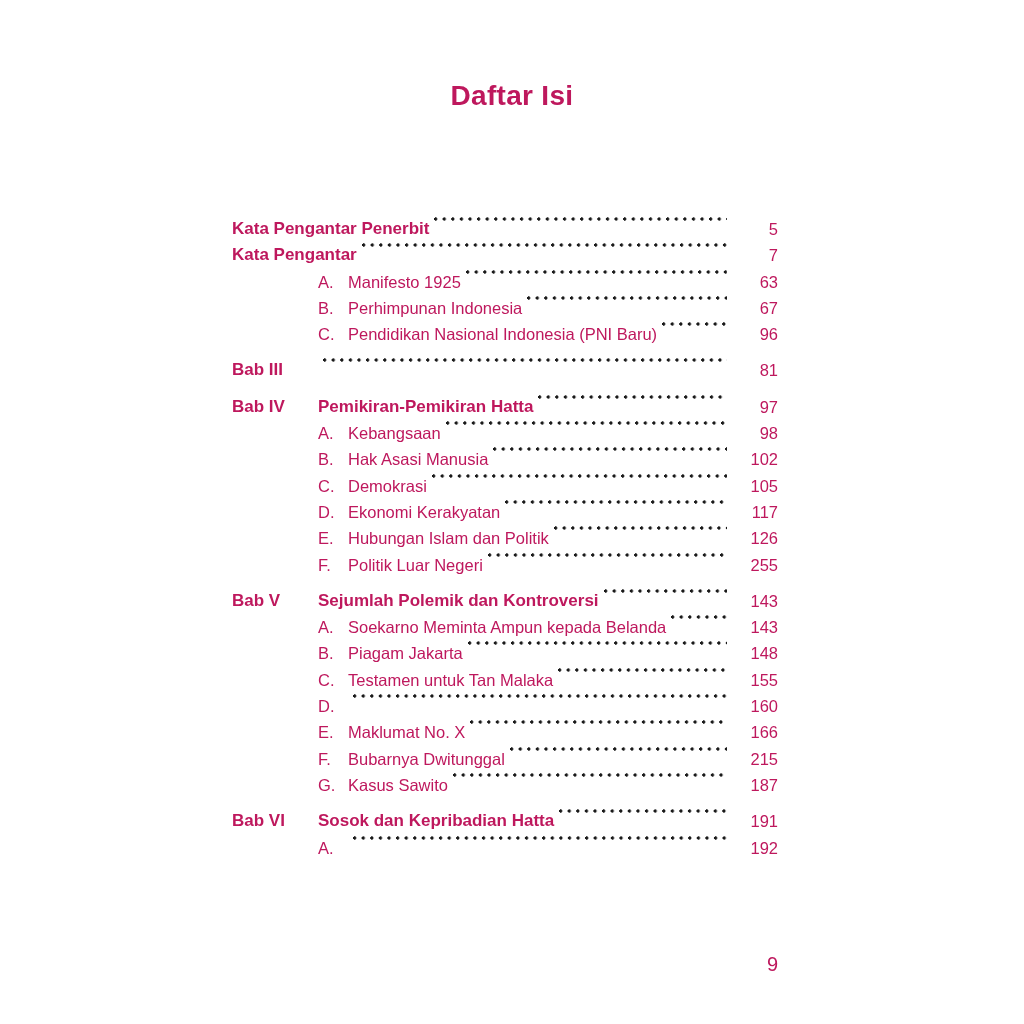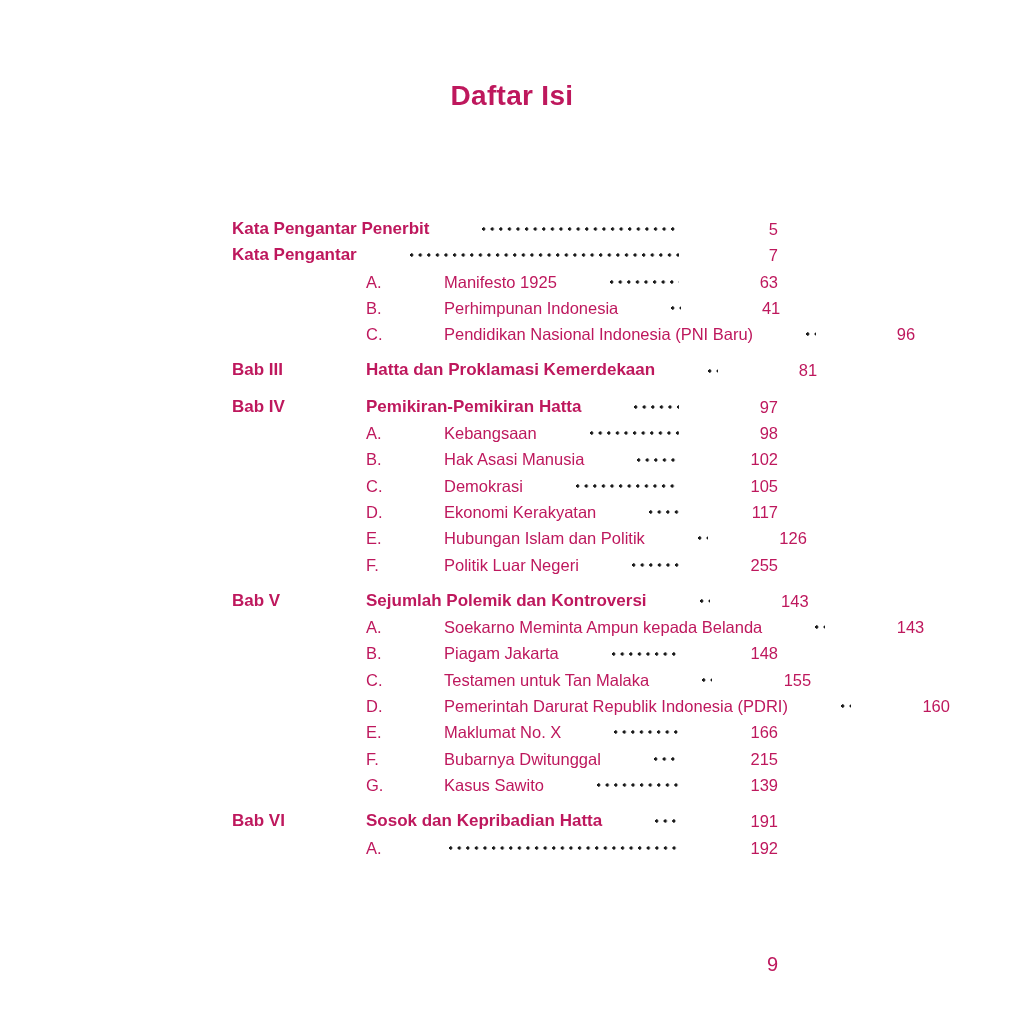--- a/index.html
+++ b/index.html
@@ -20,25 +20,24 @@
     font-weight:600;
     letter-spacing:0.3px;
   }
   .toc {
     position:absolute;
     left:232px; top:216px;
     width:546px;
   }
   .row {
     display:flex;
-    align-items:center;
+    align-items:flex-start;
     line-height:26.3px;
     font-size:17px;
     white-space:nowrap;
-    gap:48px;
   }
   .row.chapter { margin-top:10px; }
   .row.fm .fm-label { font-weight:700; }
   .chnum { flex:0 0 86px; font-weight:700; }
   .chtitle { font-weight:700; }
   .chtitle .suffix { font-size:21px; }
   .indent { flex:0 0 86px; }
   .letter { flex:0 0 30px; font-size:16.5px; }
   .sectitle { font-size:16.5px; }
   .leader {
@@ -85,32 +84,31 @@
         <span class="letter">A.</span>
         <span class="sectitle">Manifesto 1925</span>
         <span class="leader"></span>
         <span class="pagenum">63</span>
       </div>
       <div class="row sec">
         <span class="indent"></span>
         <span class="letter">B.</span>
         <span class="sectitle">Perhimpunan Indonesia</span>
         <span class="leader"></span>
-        <span class="pagenum">41</span>
+        <span class="pagenum">67</span>
       </div>
       <div class="row sec">
         <span class="indent"></span>
         <span class="letter">C.</span>
         <span class="sectitle">Pendidikan Nasional Indonesia (PNI Baru)</span>
         <span class="leader"></span>
         <span class="pagenum">96</span>
       </div>
       <div class="row chapter">
         <span class="chnum">Bab III</span>
-        <span class="chtitle"><span>Hatta dan Proklamasi Kemerdekaan</span></span>
         <span class="leader"></span>
         <span class="pagenum">81</span>
       </div>
       <div class="row chapter">
         <span class="chnum">Bab IV</span>
         <span class="chtitle"><span>Pemikiran-Pemikiran Hatta</span></span>
         <span class="leader"></span>
         <span class="pagenum">97</span>
       </div>
       <div class="row sec">
@@ -178,21 +176,20 @@
       <div class="row sec">
         <span class="indent"></span>
         <span class="letter">C.</span>
         <span class="sectitle">Testamen untuk Tan Malaka</span>
         <span class="leader"></span>
         <span class="pagenum">155</span>
       </div>
       <div class="row sec">
         <span class="indent"></span>
         <span class="letter">D.</span>
-        <span class="sectitle">Pemerintah Darurat Republik Indonesia (PDRI)</span>
         <span class="leader"></span>
         <span class="pagenum">160</span>
       </div>
       <div class="row sec">
         <span class="indent"></span>
         <span class="letter">E.</span>
         <span class="sectitle">Maklumat No. X</span>
         <span class="leader"></span>
         <span class="pagenum">166</span>
       </div>
@@ -201,21 +198,21 @@
         <span class="letter">F.</span>
         <span class="sectitle">Bubarnya Dwitunggal</span>
         <span class="leader"></span>
         <span class="pagenum">215</span>
       </div>
       <div class="row sec">
         <span class="indent"></span>
         <span class="letter">G.</span>
         <span class="sectitle">Kasus Sawito</span>
         <span class="leader"></span>
-        <span class="pagenum">139</span>
+        <span class="pagenum">187</span>
       </div>
       <div class="row chapter">
         <span class="chnum">Bab VI</span>
         <span class="chtitle"><span>Sosok dan Kepribadian Hatta</span></span>
         <span class="leader"></span>
         <span class="pagenum">191</span>
       </div>
       <div class="row sec">
         <span class="indent"></span>
         <span class="letter">A.</span>

